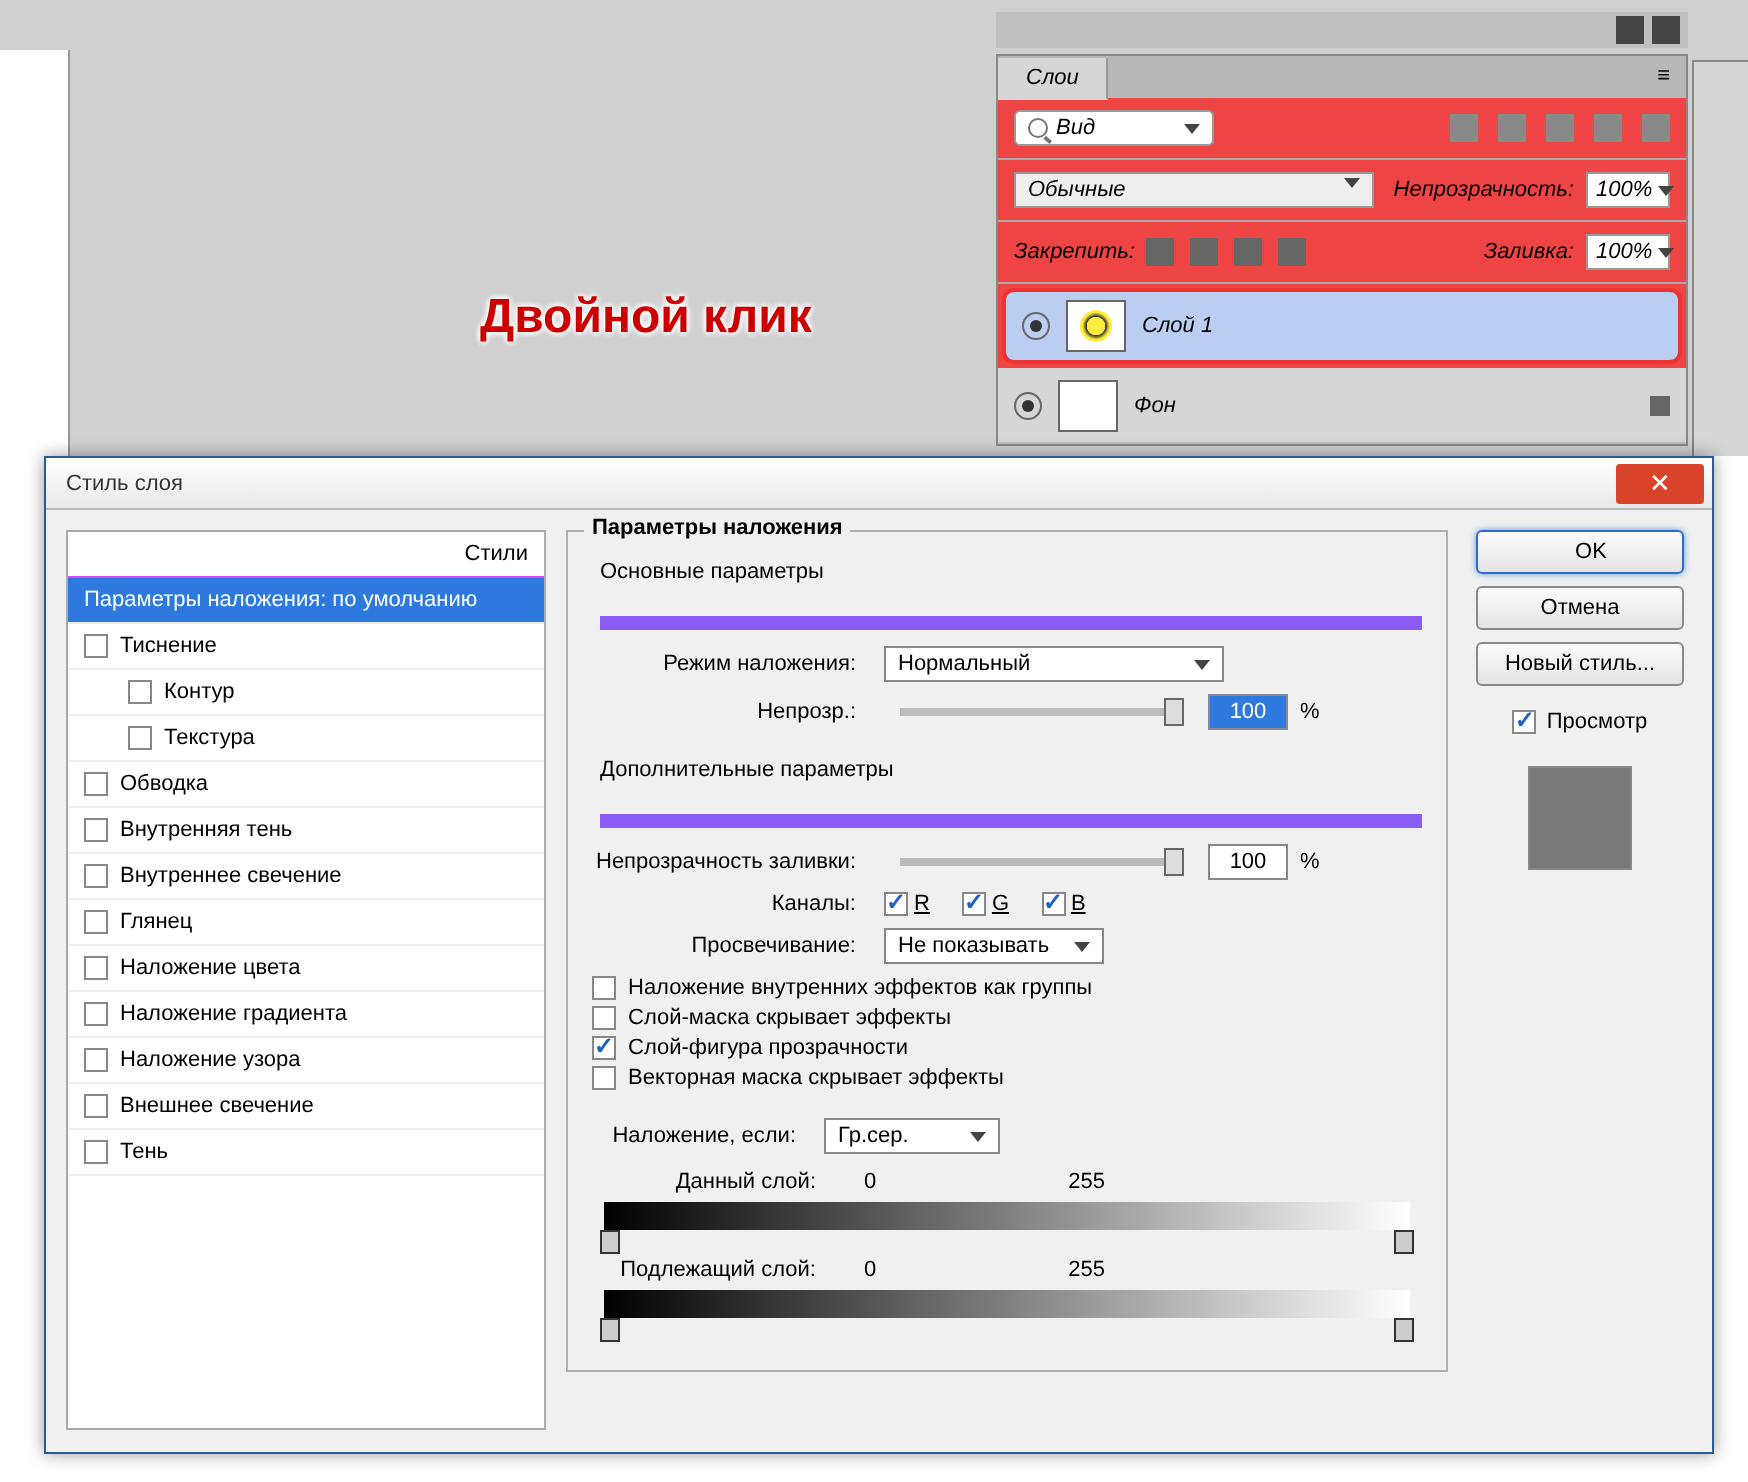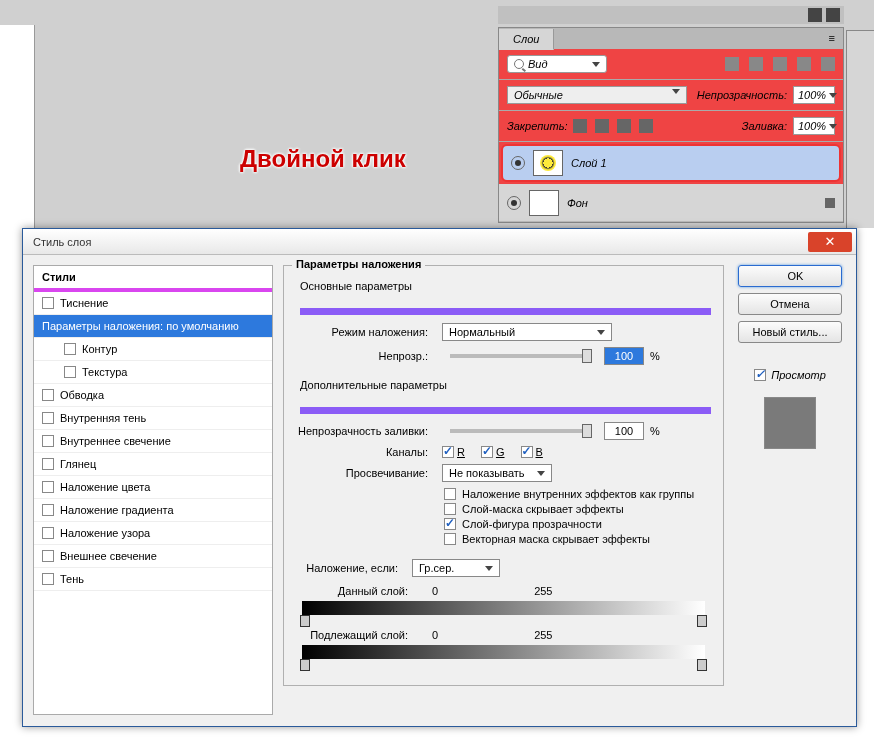--- a/index.html
+++ b/index.html
@@ -41,21 +41,21 @@
 
 
 .dialog { position: absolute; left: 22px; top: 228px; width: 835px; height: 499px; background: #f0f0f0; border: 1px solid #2a5a9a; box-shadow: 0 0 8px rgba(0,0,0,.4); }
 .titlebar { height: 26px; background: linear-gradient(#fff,#e8e8e8); display: flex; align-items: center; padding: 0 4px 0 10px; border-bottom: 1px solid #bbb; }
 .titlebar-title { flex: 1; color: #333; }
 .tb-close { width: 44px; height: 20px; background: #d9432a; color: #fff; display: flex; align-items: center; justify-content: center; border-radius: 2px; cursor: pointer; font-size: 13px; }
 
 .dialog-body { display: flex; height: 470px; padding: 10px; gap: 10px; }
 
 .styles-col { width: 240px; border: 1px solid #aaa; background: #fff; }
-.styles-header { background: #fff; padding: 5px 8px; border-bottom: 4px solid #d946ef; font-weight: bold; }
+.styles-header { background: #fff; padding: 5px 8px; border-bottom: 1px solid #d946ef; font-weight: normal; text-align: right; }
 .style-row { display: flex; align-items: center; padding: 5px 8px; gap: 6px; border-bottom: 1px solid #eee; cursor: pointer; }
 .style-row.selected { background: #2d79dd; color: #fff; }
 .style-row.indent { padding-left: 30px; }
 .chk { width: 12px; height: 12px; border: 1px solid #888; background: #fff; }
 
 .center-col { flex: 1; }
 .fieldset { border: 1px solid #b0b0b0; margin-bottom: 10px; padding: 10px 12px 12px 12px; position: relative; }
 .fieldset-title { position: absolute; top: -8px; left: 8px; background: #f0f0f0; padding: 0 4px; font-weight: bold; }
 .subgroup-title { font-weight: normal; margin: 4px 0 8px 4px; border-bottom: 7px solid #8b5cf6; padding-bottom: 16px; }
 .row { display: flex; align-items: center; margin: 6px 0; gap: 6px; }
@@ -75,21 +75,21 @@
 .gradient-bar { height: 14px; background: linear-gradient(to right, #000, #fff); margin: 4px 6px 14px 6px; position: relative; }
 .gr-stop { position: absolute; width: 10px; height: 12px; background: #ccc; border: 1px solid #333; bottom: -12px; }
 .gr-stop.left { left: -2px; }
 .gr-stop.right { right: -2px; }
 .bs-row { display: flex; align-items: flex-end; gap: 16px; margin-bottom: 2px; }
 .bs-row .row-label { width: 120px; }
 
 .right-col { width: 112px; display: flex; flex-direction: column; gap: 6px; align-items: center; }
 .btn { width: 104px; height: 22px; border: 1px solid #888; background: linear-gradient(#fcfcfc,#e4e4e4); border-radius: 3px; cursor: pointer; display: flex; align-items: center; justify-content: center; }
 .btn.primary { border: 1px solid #2a6bd0; box-shadow: 0 0 3px #5a9be0; padding-left: 11px; }
-.preview-chk { display: flex; align-items: center; gap: 5px; margin-top: 20px; font-style: italic; }
+.preview-chk { display: flex; align-items: center; gap: 5px; margin-top: 6px; }
 .preview-swatch { width: 52px; height: 52px; background: #7a7a7a; border: 1px solid #888; margin-top: 10px; }
 
 .caret { width: 0; height: 0; border-left: 4px solid transparent; border-right: 4px solid transparent; border-top: 5px solid #444; }
 .search-gl { width: 10px; height: 10px; border: 1.5px solid #777; border-radius: 50%; position: relative; margin-right: 4px; }
 .search-gl::after { content:''; width: 4px; height: 1.5px; background:#777; position:absolute; bottom:-2px; right:-3px; transform: rotate(40deg); }
 </style>
 </head>
 <body>
 
 <div class="top-area">
@@ -164,26 +164,26 @@
 <div class="dialog">
   <div class="titlebar">
     <span class="titlebar-title">Стиль слоя</span>
     <div class="tb-close">✕</div>
   </div>
 
   <div class="dialog-body">
 
     <div class="styles-col">
       <div class="styles-header">Стили</div>
-      <div class="style-row">
-          <span class="chk"></span>
-          <span>Тиснение</span>
-        </div>
       <div class="style-row selected">
           <span>Параметры наложения: по умолчанию</span>
+        </div>
+      <div class="style-row">
+          <span class="chk"></span>
+          <span>Тиснение</span>
         </div>
       <div class="style-row indent">
           <span class="chk"></span>
           <span>Контур</span>
         </div>
       <div class="style-row indent">
           <span class="chk"></span>
           <span>Текстура</span>
         </div>
       <div class="style-row">
@@ -269,21 +269,21 @@
               <span style="text-decoration:underline">B</span>
             </span>
         </div>
         <div class="row">
           <span class="row-label">Просвечивание:</span>
           <div class="combo sm">
             <span>Не показывать</span>
             <span class="caret"></span>
           </div>
         </div>
-        <div style="margin-left:148px">
+        <div style="">
           <div class="adv-chk">
               <span class="chk"></span>
               <span>Наложение внутренних эффектов как группы</span>
             </div>
           <div class="adv-chk">
               <span class="chk"></span>
               <span>Слой-маска скрывает эффекты</span>
             </div>
           <div class="adv-chk">
               <span class="chk checked"></span>

